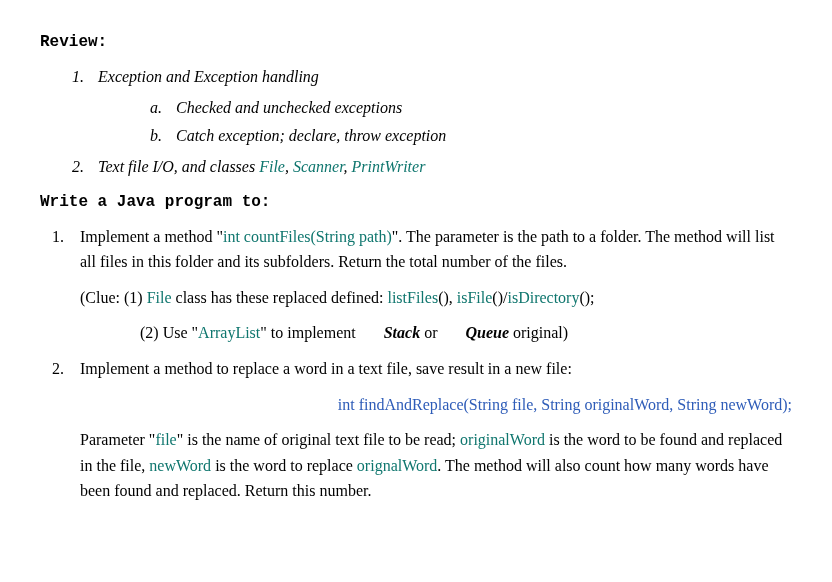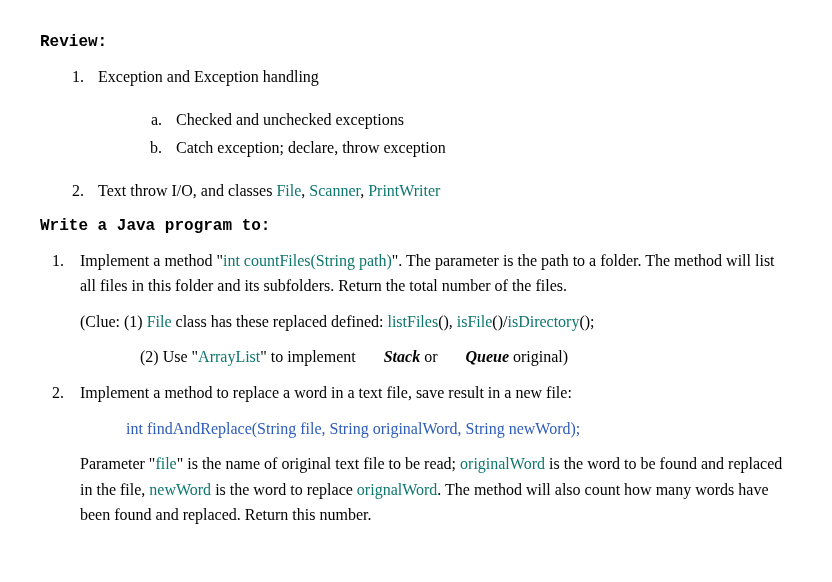--- a/index.html
+++ b/index.html
@@ -18,29 +18,30 @@
     margin-bottom: 8px;
     margin-top: 10px;
     font-family: Liberation Mono, monospace;
   }
   .section2-heading {
   }
   ol.outer {
     list-style: decimal;
     padding-left: 48px;
     margin: 0 0 10px 0;
+    font-style: italic;
   }
   ol.outer > li {
     padding-left: 10px;
     margin-bottom: 4px;
   }
   ol.alpha {
     list-style: lower-alpha;
     padding-left: 68px;
-    margin: 18px 0;
+    margin: 6px 0;
   }
   ol.alpha > li {
     padding-left: 10px;
     margin-bottom: 2px;
   }
   ol.tasks {
     list-style: decimal;
     padding-left: 28px;
     margin: 0;
   }
@@ -56,41 +57,42 @@
   }
   .italic-bold {
     font-style: italic;
     font-weight: bold;
     margin-left: 24px;
   }
   .indent-method {
     padding-left: 46px;
     margin-bottom: 10px;
     color: #2e5cb8;
+    text-align: right;
   }
   .clue-indent {
     padding-left: 60px;
     margin-bottom: 10px;
   }
 </style>
 </head>
 <body>
 
 <div class="heading">Review:</div>
 
 <ol class="outer">
   <li>
     <span>Exception and Exception handling</span>
     <ol class="alpha">
       <li>Checked and unchecked exceptions</li>
       <li>Catch exception; declare, throw exception</li>
     </ol>
   </li>
   <li>
-    <span>Text throw I/O, and classes </span><span class="blue">File</span><span>, </span><span class="blue">Scanner</span><span>, </span><span class="blue">PrintWriter</span>
+    <span>Text file I/O, and classes </span><span class="blue">File</span><span>, </span><span class="blue">Scanner</span><span>, </span><span class="blue">PrintWriter</span>
   </li>
 </ol>
 
 <div class="heading section2-heading">Write a Java program to:</div>
 
 <ol class="tasks">
   <li>
     <div class="para">
       <span>Implement a method "</span><span class="blue">int countFiles(String path)</span><span>". The parameter is the path to a folder. The method will list all files in this folder and its subfolders. Return the total number of the files.</span>
     </div>

